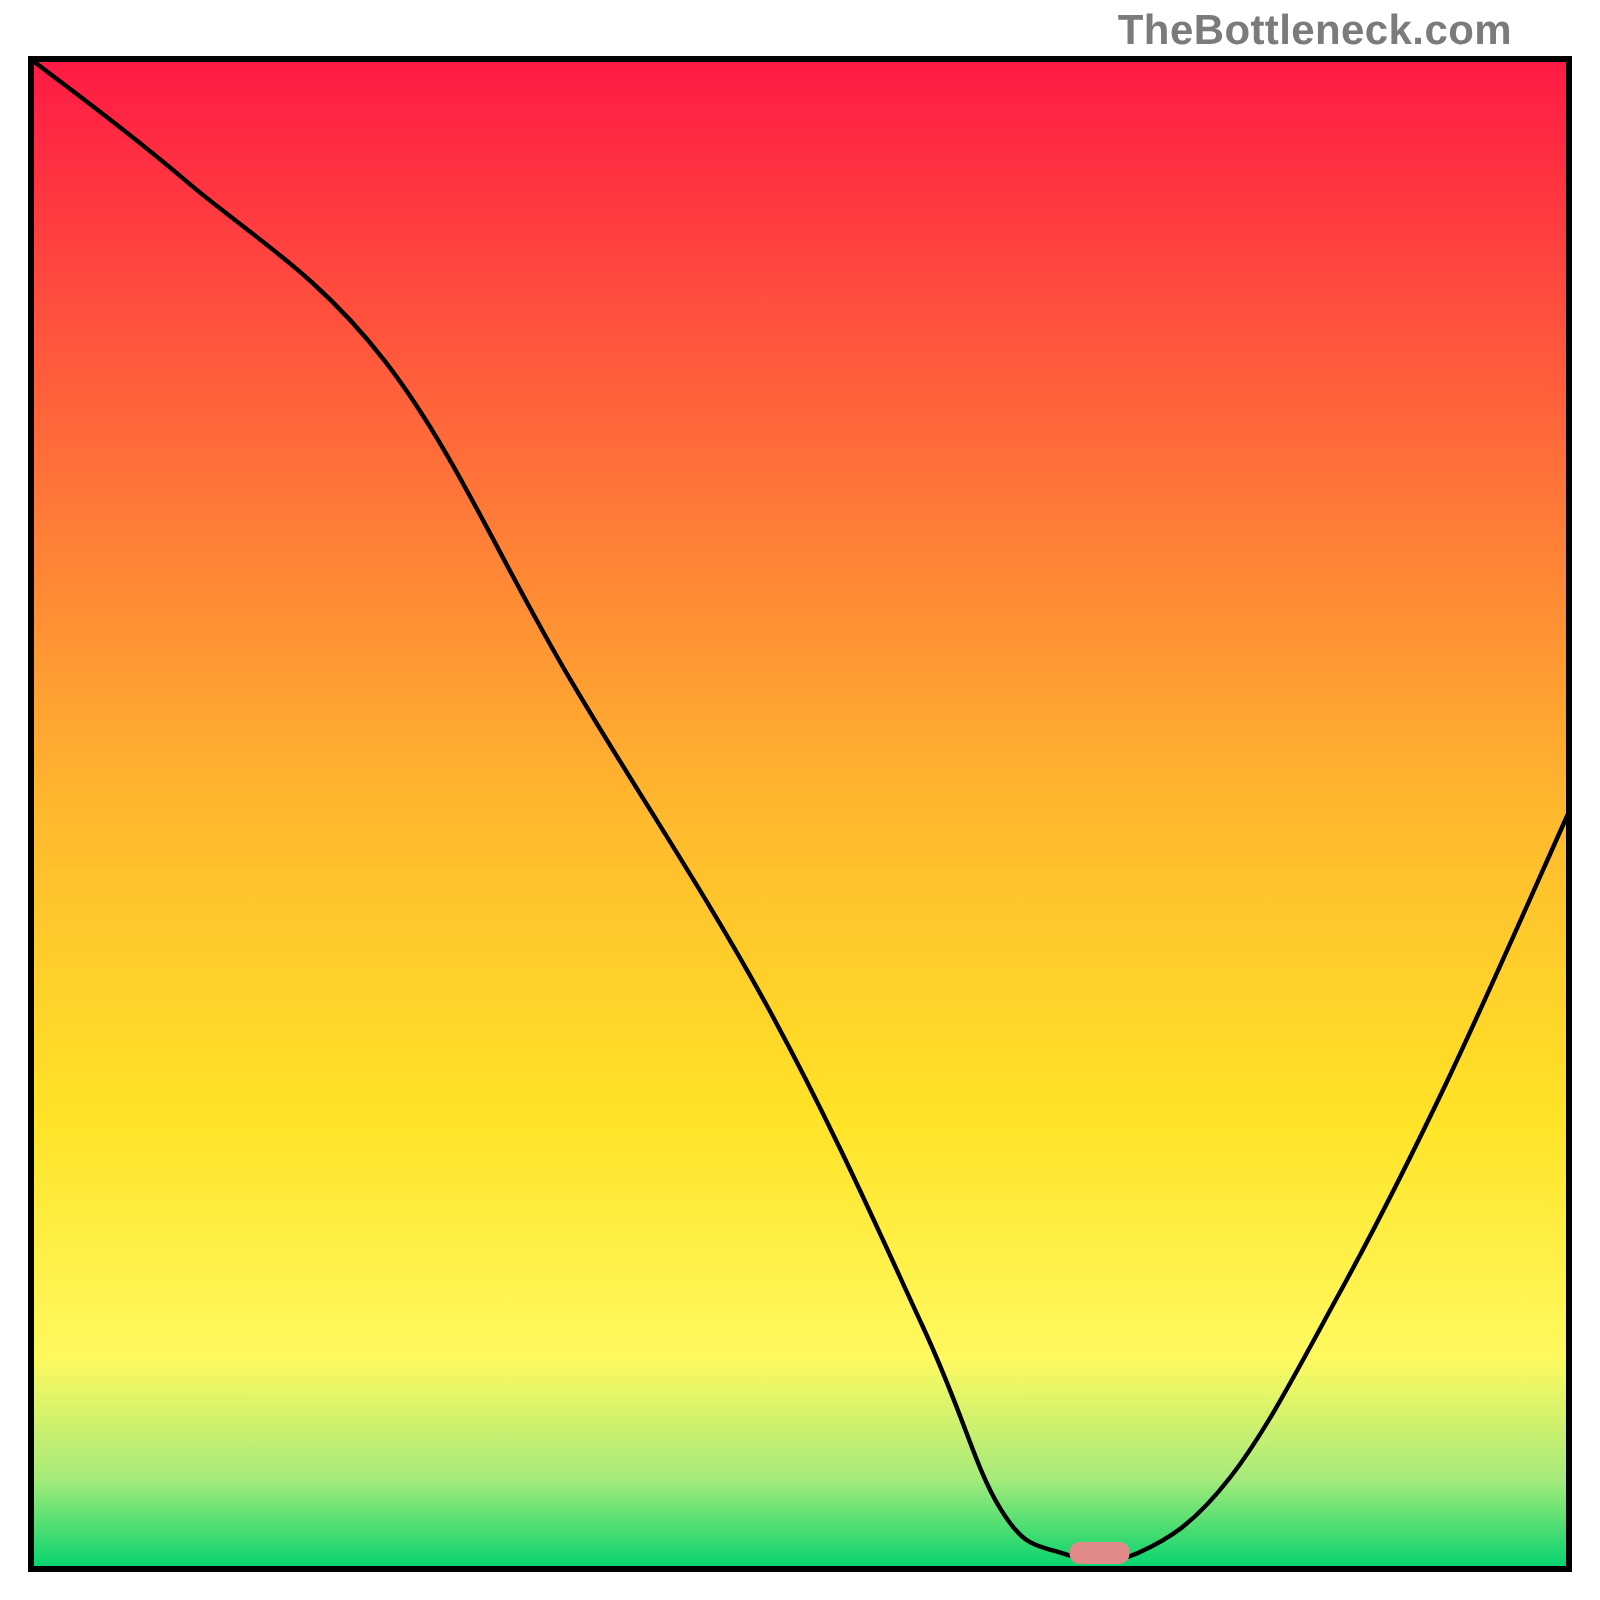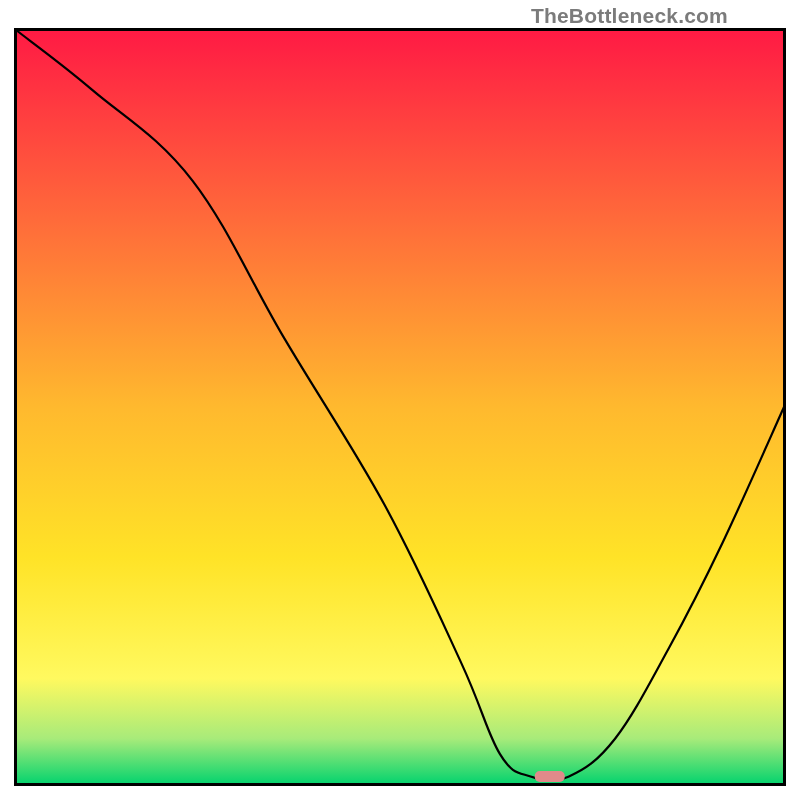--- a/index.html
+++ b/index.html
@@ -8,20 +8,21 @@
     width: 800px;
     height: 800px;
     background: #ffffff;
     overflow: hidden;
     font-family: Arial, Helvetica, sans-serif;
   }
   .wrap {
     position: relative;
     width: 744px;
     height: 800px;
+    padding-left: 28px;
   }
   .watermark {
     position: absolute;
     top: 4px;
     right: 16px;
     color: #7b7b7b;
     font-size: 21px;
     font-weight: 600;
     letter-spacing: 0.2px;
   }

